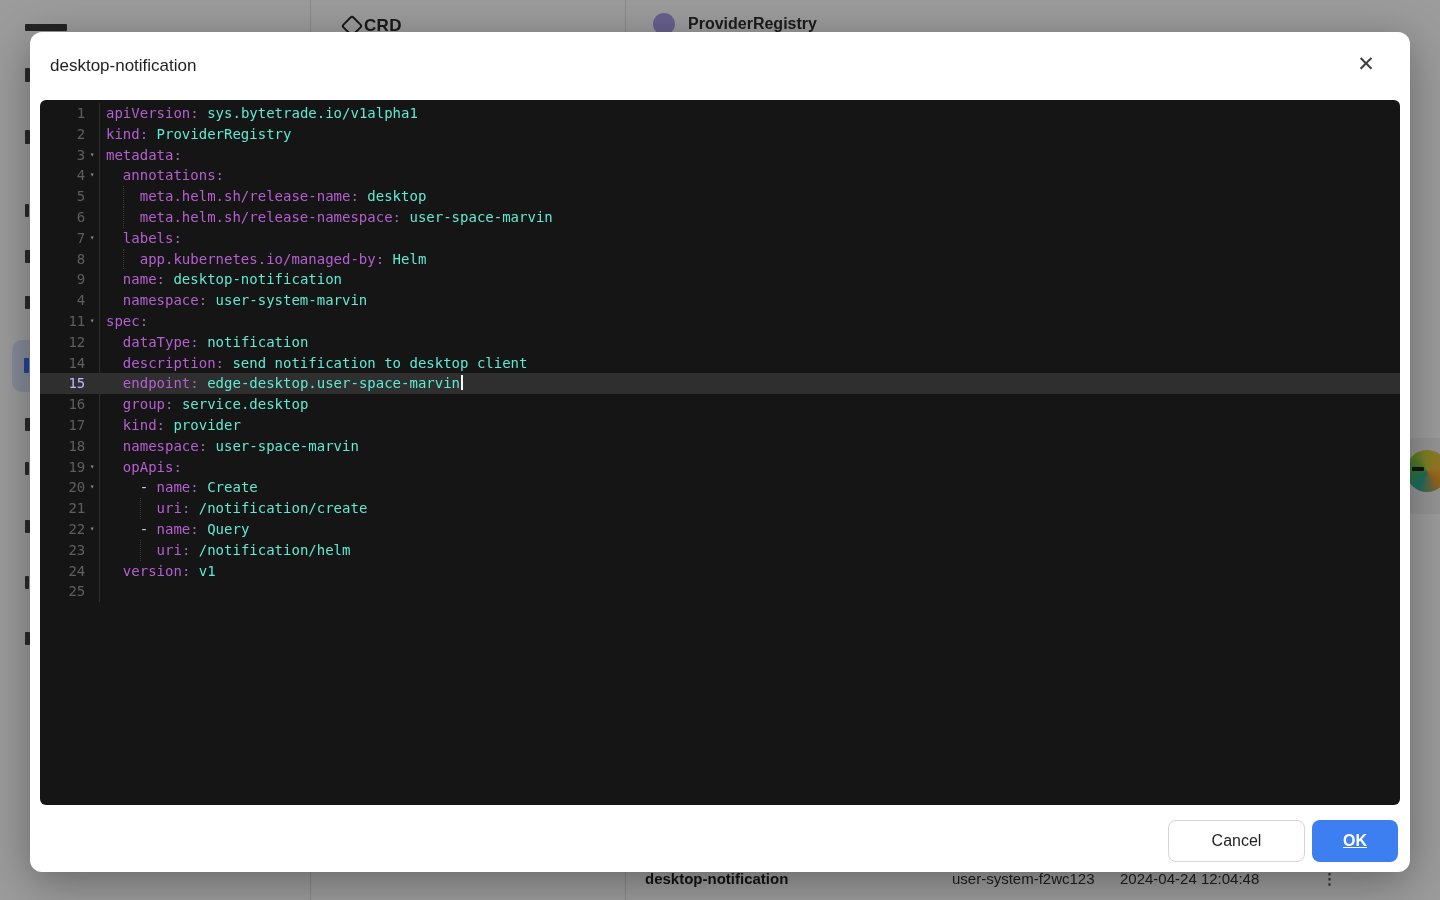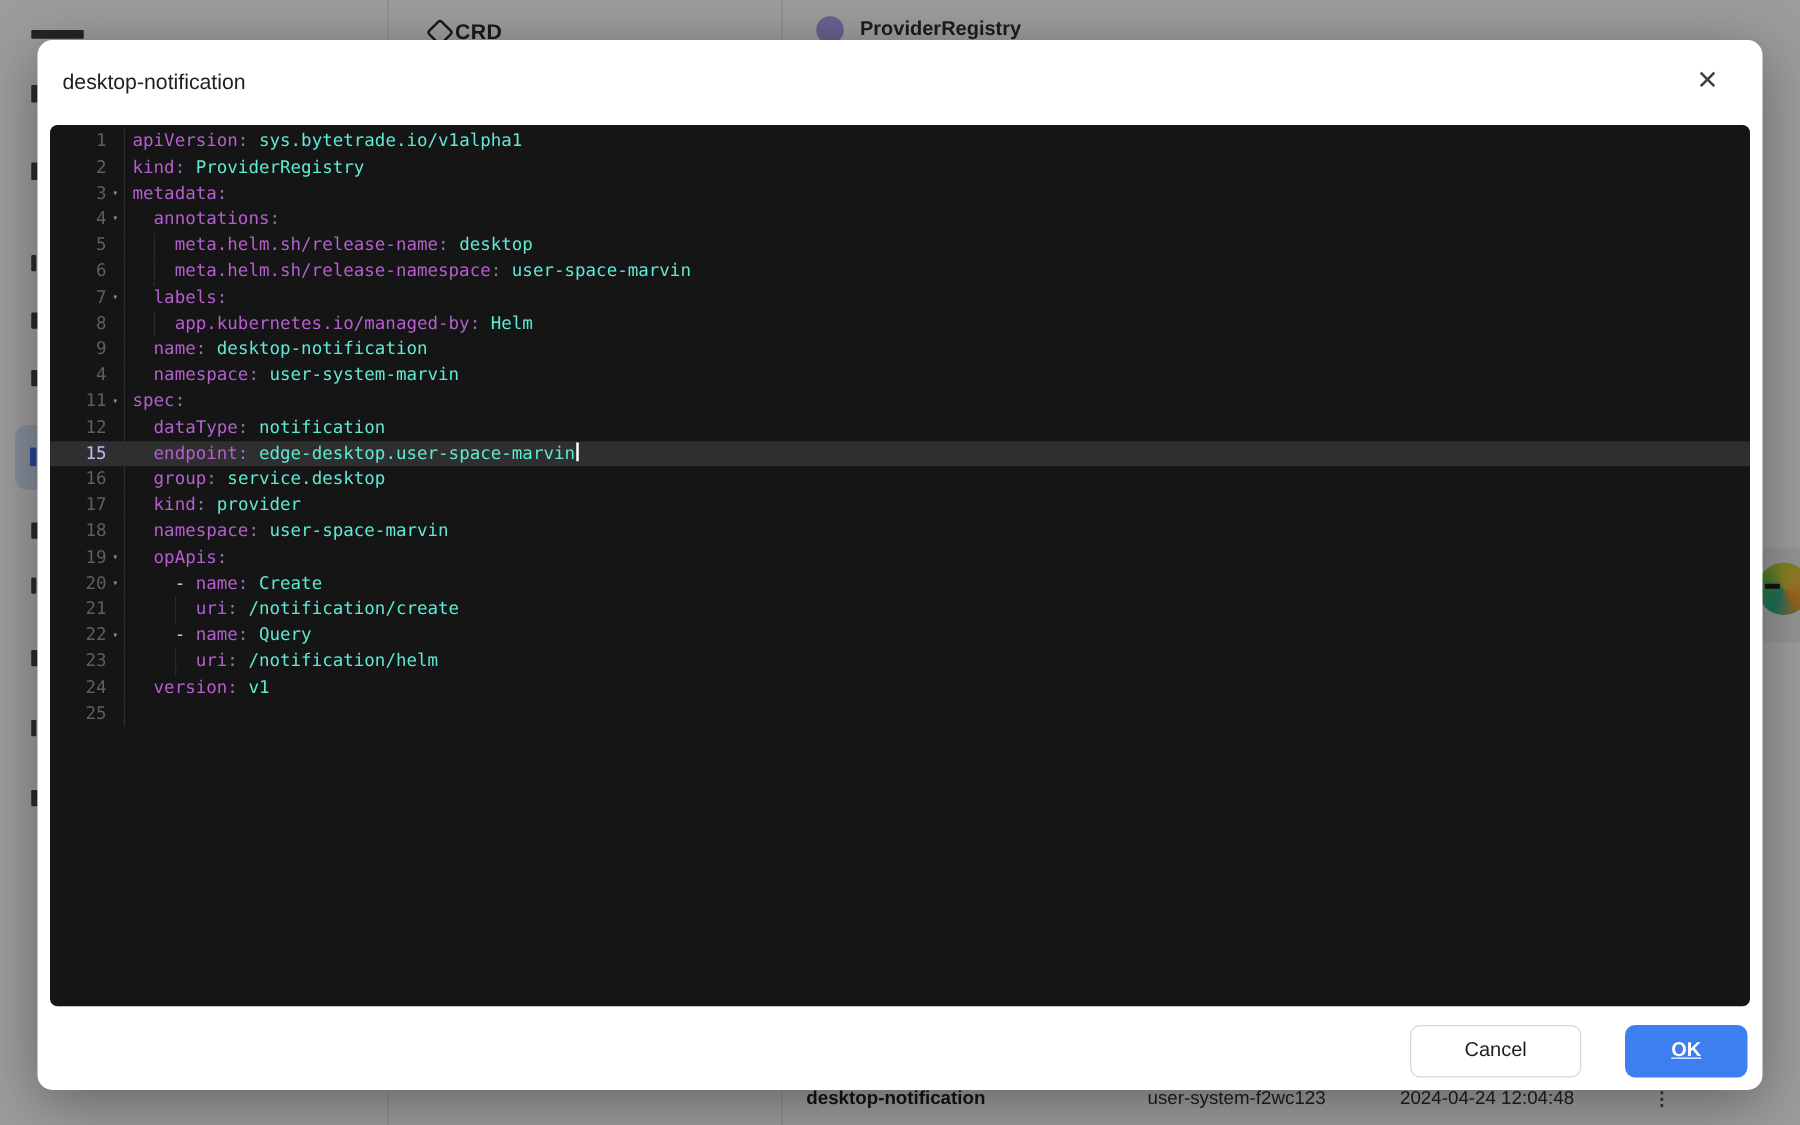--- a/index.html
+++ b/index.html
@@ -26,21 +26,21 @@
   .side-sel { position:absolute; left:12px; top:340px; width:26px; height:52px; background:#dbe7fb; border-radius:10px; }
   .side-sel-glyph { position:absolute; left:12px; top:18px; width:5px; height:15px; background:#3a6ff0; border-radius:1px; }
 
   .right-card { position:absolute; left:1404px; top:438px; width:36px; height:76px; background:#f2f2f2; border-radius:8px 0 0 8px; }
   .right-app-icon { position:absolute; left:1406px; top:450px; width:42px; height:42px; border-radius:50%;
     background:conic-gradient(from 210deg, #2bb3a3, #58c24e, #cfd43c, #f5c03e, #f0a030, #2bb3a3); }
   .right-app-icon .notch { position:absolute; left:6px; top:17px; width:12px; height:4px; background:#222; border-radius:1px; }
 
   .bg-bottom-row { position:absolute; top:870px; left:0; width:1440px; font-size:15px; color:#333333; }
   .row-name { position:absolute; left:645px; font-weight:700; color:#1f1f1f; }
-  .row-ns { position:absolute; left:918px; }
+  .row-ns { position:absolute; left:952px; }
   .row-ts { position:absolute; left:1120px; }
   .row-menu { position:absolute; left:1322px; font-weight:700; color:#555; }
 
   
   .overlay { position:absolute; inset:0; background:rgba(0,0,0,0.39); }
 
   
   .modal { position:absolute; left:30px; top:32px; width:1380px; height:840px; background:#ffffff;
            border-radius:12px; box-shadow:0 10px 45px rgba(0,0,0,0.35); }
   .modal-title { position:absolute; left:20px; top:24px; font-size:17px; color:#1f1f1f; }
@@ -60,25 +60,25 @@
   .code { flex:1; padding-left:6px; position:relative; }
   .tk-key { color:#b55fd0; }
   .tk-colon { color:#9a6fae; }
   .tk-val { color:#5eead4; }
   .tk-dash { color:#d4d4d4; }
   .tk-s { color:#e8e8e8; }
   .guide { position:absolute; top:0; bottom:0; border-left:1px dotted #3d3d3d; }
   .cursor { display:inline-block; width:1.5px; height:15px; background:#ffffff; margin-left:1px; vertical-align:-2px; }
 
   
-  .btn-row { position:absolute; right:12px; bottom:10px; display:flex; gap:35px; }
+  .btn-row { position:absolute; right:12px; bottom:10px; display:flex; gap:7px; }
   .btn { height:42px; border-radius:8px; font-size:16px; display:flex; align-items:center; justify-content:center;
          cursor:pointer; font-family:"Liberation Sans", sans-serif; }
   .btn-cancel { width:137px; background:#ffffff; border:1px solid #d5d5d5; color:#1f1f1f; font-weight:500; }
-  .btn-ok { width:98px; background:#3d7ef0; border:none; color:#ffffff; font-weight:700;text-decoration:underline; }
+  .btn-ok { width:86px; background:#3d7ef0; border:none; color:#ffffff; font-weight:700;text-decoration:underline; }
 </style>
 </head>
 <body>
 
 <div class="bg">
   <div class="bg-divider d1"></div>
   <div class="bg-divider d2"></div>
 
   <div class="bg-topleft-stub"></div>
 
@@ -132,20 +132,21 @@
         <div class="line"><span class="gutter"><span class="lnum">3</span><span class="fold">▾</span></span><span class="code"><span class="tk-key">metadata</span><span class="tk-colon">:</span></span></div>
         <div class="line"><span class="gutter"><span class="lnum">4</span><span class="fold">▾</span></span><span class="code"><span class="tk-s">  </span><span class="tk-key">annotations</span><span class="tk-colon">:</span></span></div>
         <div class="line"><span class="gutter"><span class="lnum">5</span><span class="fold"></span></span><span class="code"><span class="guide" style="left: calc(2ch + 6px);"></span><span class="tk-s">    </span><span class="tk-key">meta.helm.sh/release-name</span><span class="tk-colon">:</span><span class="tk-val"> desktop</span></span></div>
         <div class="line"><span class="gutter"><span class="lnum">6</span><span class="fold"></span></span><span class="code"><span class="guide" style="left: calc(2ch + 6px);"></span><span class="tk-s">    </span><span class="tk-key">meta.helm.sh/release-namespace</span><span class="tk-colon">:</span><span class="tk-val"> user-space-marvin</span></span></div>
         <div class="line"><span class="gutter"><span class="lnum">7</span><span class="fold">▾</span></span><span class="code"><span class="tk-s">  </span><span class="tk-key">labels</span><span class="tk-colon">:</span></span></div>
         <div class="line"><span class="gutter"><span class="lnum">8</span><span class="fold"></span></span><span class="code"><span class="guide" style="left: calc(2ch + 6px);"></span><span class="tk-s">    </span><span class="tk-key">app.kubernetes.io/managed-by</span><span class="tk-colon">:</span><span class="tk-val"> Helm</span></span></div>
         <div class="line"><span class="gutter"><span class="lnum">9</span><span class="fold"></span></span><span class="code"><span class="tk-s">  </span><span class="tk-key">name</span><span class="tk-colon">:</span><span class="tk-val"> desktop-notification</span></span></div>
         <div class="line"><span class="gutter"><span class="lnum">4</span><span class="fold"></span></span><span class="code"><span class="tk-s">  </span><span class="tk-key">namespace</span><span class="tk-colon">:</span><span class="tk-val"> user-system-marvin</span></span></div>
         <div class="line"><span class="gutter"><span class="lnum">11</span><span class="fold">▾</span></span><span class="code"><span class="tk-key">spec</span><span class="tk-colon">:</span></span></div>
         <div class="line"><span class="gutter"><span class="lnum">12</span><span class="fold"></span></span><span class="code"><span class="tk-s">  </span><span class="tk-key">dataType</span><span class="tk-colon">:</span><span class="tk-val"> notification</span></span></div>
+        <div class="line"><span class="gutter"><span class="lnum">14</span><span class="fold"></span></span><span class="code"><span class="tk-s">  </span><span class="tk-key">description</span><span class="tk-colon">:</span><span class="tk-val"> send notification to desktop client</span></span></div>
         <div class="line active"><span class="gutter"><span class="lnum">15</span><span class="fold"></span></span><span class="code"><span class="tk-s">  </span><span class="tk-key">endpoint</span><span class="tk-colon">:</span><span class="tk-val"> edge-desktop.user-space-marvin</span><span class="cursor"></span></span></div>
         <div class="line"><span class="gutter"><span class="lnum">16</span><span class="fold"></span></span><span class="code"><span class="tk-s">  </span><span class="tk-key">group</span><span class="tk-colon">:</span><span class="tk-val"> service.desktop</span></span></div>
         <div class="line"><span class="gutter"><span class="lnum">17</span><span class="fold"></span></span><span class="code"><span class="tk-s">  </span><span class="tk-key">kind</span><span class="tk-colon">:</span><span class="tk-val"> provider</span></span></div>
         <div class="line"><span class="gutter"><span class="lnum">18</span><span class="fold"></span></span><span class="code"><span class="tk-s">  </span><span class="tk-key">namespace</span><span class="tk-colon">:</span><span class="tk-val"> user-space-marvin</span></span></div>
         <div class="line"><span class="gutter"><span class="lnum">19</span><span class="fold">▾</span></span><span class="code"><span class="tk-s">  </span><span class="tk-key">opApis</span><span class="tk-colon">:</span></span></div>
         <div class="line"><span class="gutter"><span class="lnum">20</span><span class="fold">▾</span></span><span class="code"><span class="tk-s">    </span><span class="tk-dash">- </span><span class="tk-key">name</span><span class="tk-colon">:</span><span class="tk-val"> Create</span></span></div>
         <div class="line"><span class="gutter"><span class="lnum">21</span><span class="fold"></span></span><span class="code"><span class="guide" style="left: calc(4ch + 6px);"></span><span class="tk-s">      </span><span class="tk-key">uri</span><span class="tk-colon">:</span><span class="tk-val"> /notification/create</span></span></div>
         <div class="line"><span class="gutter"><span class="lnum">22</span><span class="fold">▾</span></span><span class="code"><span class="tk-s">    </span><span class="tk-dash">- </span><span class="tk-key">name</span><span class="tk-colon">:</span><span class="tk-val"> Query</span></span></div>
         <div class="line"><span class="gutter"><span class="lnum">23</span><span class="fold"></span></span><span class="code"><span class="guide" style="left: calc(4ch + 6px);"></span><span class="tk-s">      </span><span class="tk-key">uri</span><span class="tk-colon">:</span><span class="tk-val"> /notification/helm</span></span></div>
         <div class="line"><span class="gutter"><span class="lnum">24</span><span class="fold"></span></span><span class="code"><span class="tk-s">  </span><span class="tk-key">version</span><span class="tk-colon">:</span><span class="tk-val"> v1</span></span></div>

